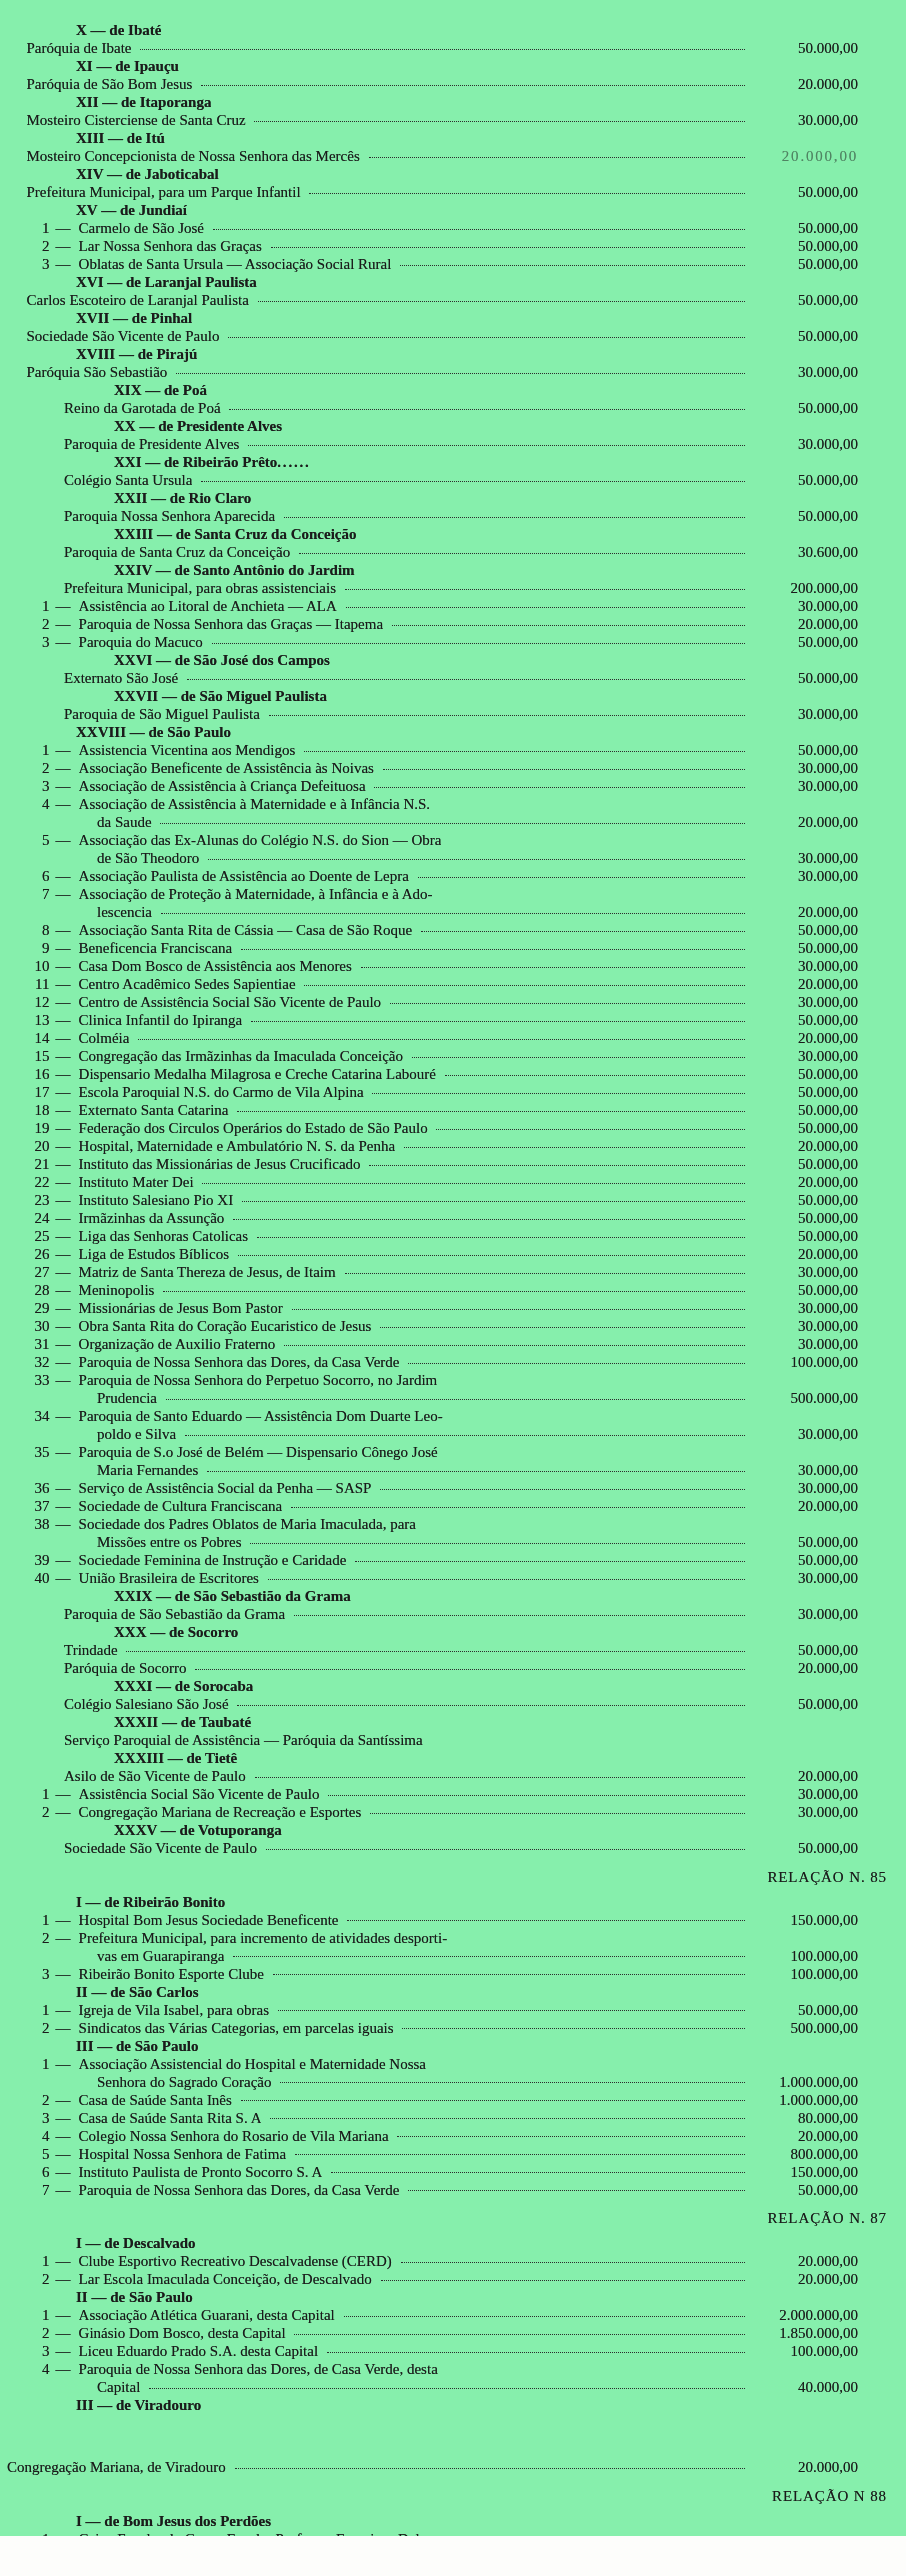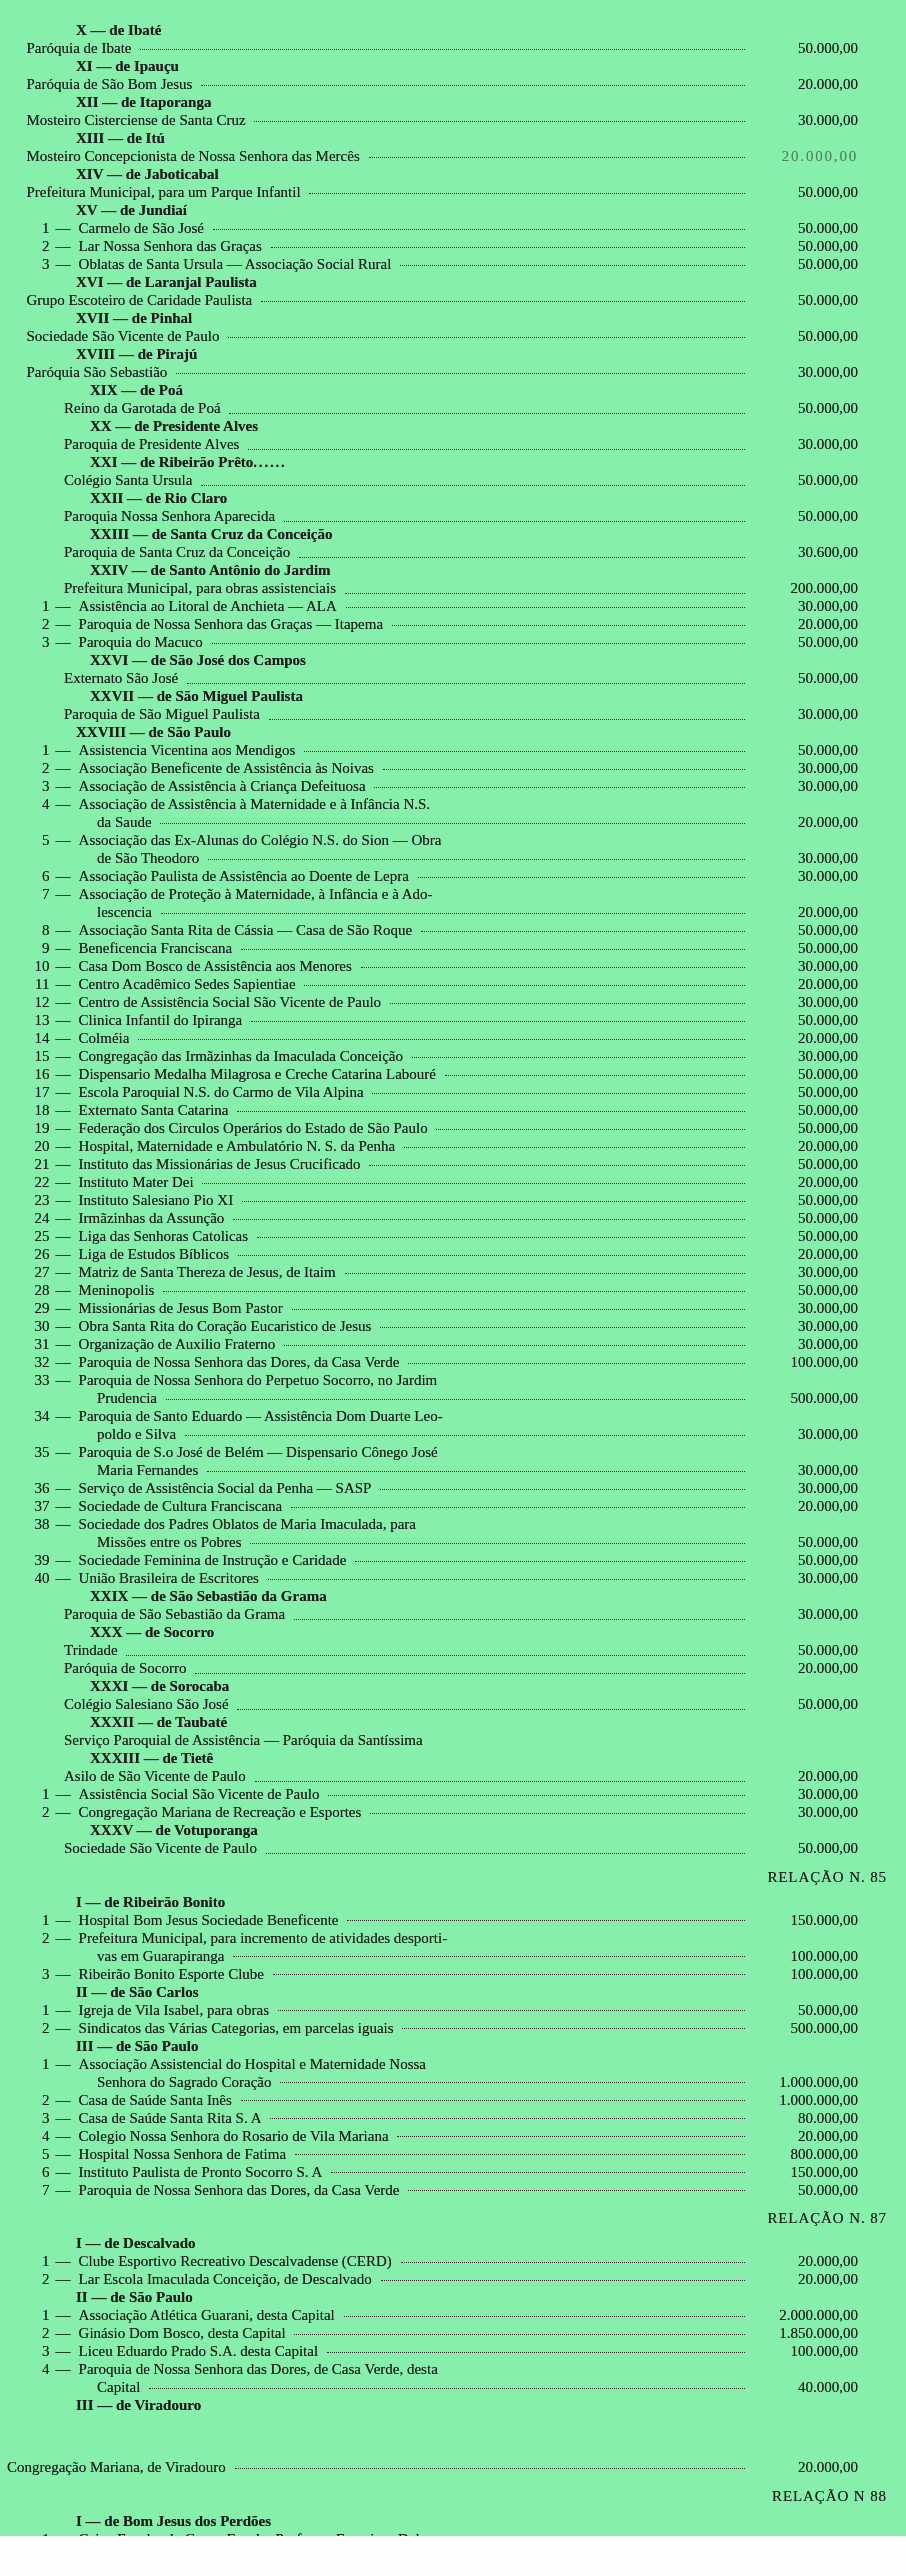--- a/index.html
+++ b/index.html
@@ -18,23 +18,23 @@
   .row{
     display:flex;
     align-items:baseline;
     height:18px;
     line-height:18px;
     padding-right:49px;
     white-space:nowrap;
     overflow:hidden;
   }
   .head{font-weight:bold;padding-left:76px;}
-  .head.ind1{padding-left:90px;}
+  .head.ind1{padding-left:90px;margin-left:24px;}
   .item.plain{padding-left:26.5px;}
-  .item.plain.ind1{padding-left:64px;align-items:flex-end;}
+  .item.plain.ind1{padding-left:64px;}
   .item.withnum{padding-left:19.4px;}
   .item.plain.indneg{padding-left:7px;margin-top:44px;}
   .cont{padding-left:97px;}
   .num{display:inline-block;width:30px;text-align:right;flex:0 0 auto;}
   .ndash{display:inline-block;margin:0 8px 0 6.2px;flex:0 0 auto;}
   .txt{flex:0 1 auto;overflow:hidden;}
   .dots{
     flex:1 1 auto;
     border-bottom:1.8px dotted #2c2c2c;
     margin:0 8.8px;
@@ -121,21 +121,21 @@
         <span class="num">3</span>
         <span class="ndash">—</span>
         <span class="txt">Oblatas de Santa Ursula — Associação Social Rural</span>
         <span class="dots"></span>
         <span class="val">50.000,00</span>
       </div>
       <div class="row head">
         <span class="txt">XVI — de Laranjal Paulista</span>
       </div>
       <div class="row item plain">
-        <span class="txt">Grupo Escoteiro de Caridade Paulista</span>
+        <span class="txt">Carlos Escoteiro de Laranjal Paulista</span>
         <span class="dots"></span>
         <span class="val">50.000,00</span>
       </div>
       <div class="row head">
         <span class="txt">XVII — de Pinhal</span>
       </div>
       <div class="row item plain">
         <span class="txt">Sociedade São Vicente de Paulo</span>
         <span class="dots"></span>
         <span class="val">50.000,00</span>

